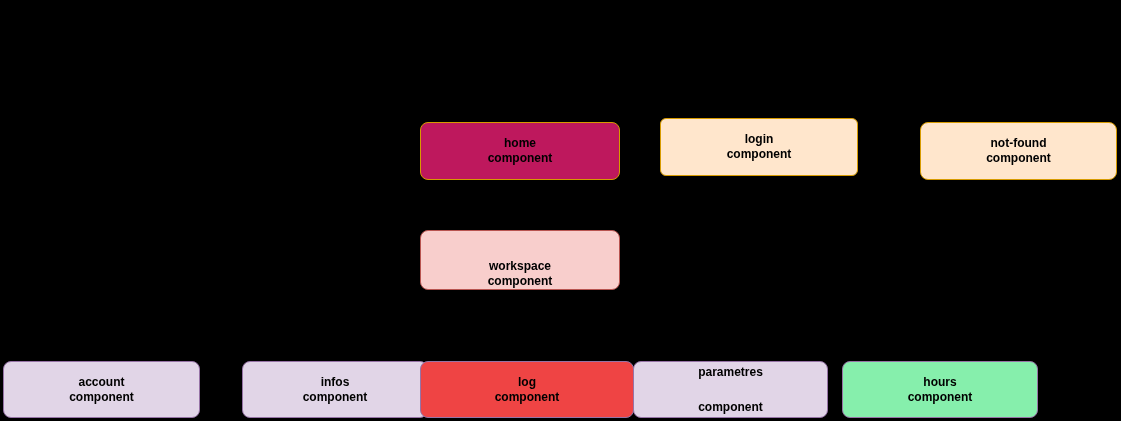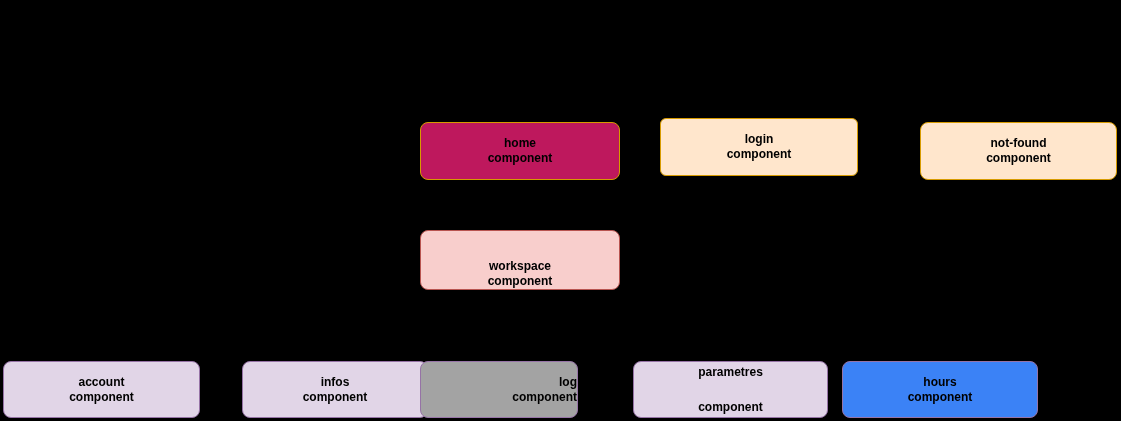--- a/index.html
+++ b/index.html
@@ -68,28 +68,28 @@
   <div class="node" style="left: 3px; top: 361px; width: 197px; height: 57px; background: rgb(225, 213, 231); border-color: rgb(150, 115, 166); color: rgb(0, 0, 0);">
     <div class="label">account</div>
     <div class="sublabel">component</div>
   </div>
 
   <div class="node" style="left: 210px; top: 361px; width: 186px; height: 57px; background: rgb(225, 213, 231); border-color: rgb(150, 115, 166); color: rgb(0, 0, 0); margin-left: 32px;">
     <div class="label">infos</div>
     <div class="sublabel">component</div>
   </div>
 
-  <div class="node" style="left: 420px; top: 361px; width: 158px; height: 57px; background: #a3a3a3; border-color: rgb(150, 115, 166); color: rgb(0, 0, 0); align-items: flex-end;">
+  <div class="node" style="left: 420px; top: 361px; width: 214px; height: 57px; background: #ef4444; border-color: rgb(150, 115, 166); color: rgb(0, 0, 0);">
     <div class="label">log</div>
     <div class="sublabel">component</div>
   </div>
 
   <div class="node" style="left: 633px; top: 361px; width: 195px; height: 57px; background: rgb(225, 213, 231); border-color: rgb(150, 115, 166); color: rgb(0, 0, 0); gap: 20px;">
     <div class="label">parametres</div>
     <div class="sublabel">component</div>
   </div>
 
-  <div class="node" style="left: 842px; top: 361px; width: 196px; height: 57px; background: #3b82f6; border-color: rgb(150, 115, 166); color: rgb(0, 0, 0);">
+  <div class="node" style="left: 842px; top: 361px; width: 196px; height: 57px; background: #86efac; border-color: rgb(150, 115, 166); color: rgb(0, 0, 0);">
     <div class="label">hours</div>
     <div class="sublabel">component</div>
   </div>
 
 </div>
 
 </body></html>

